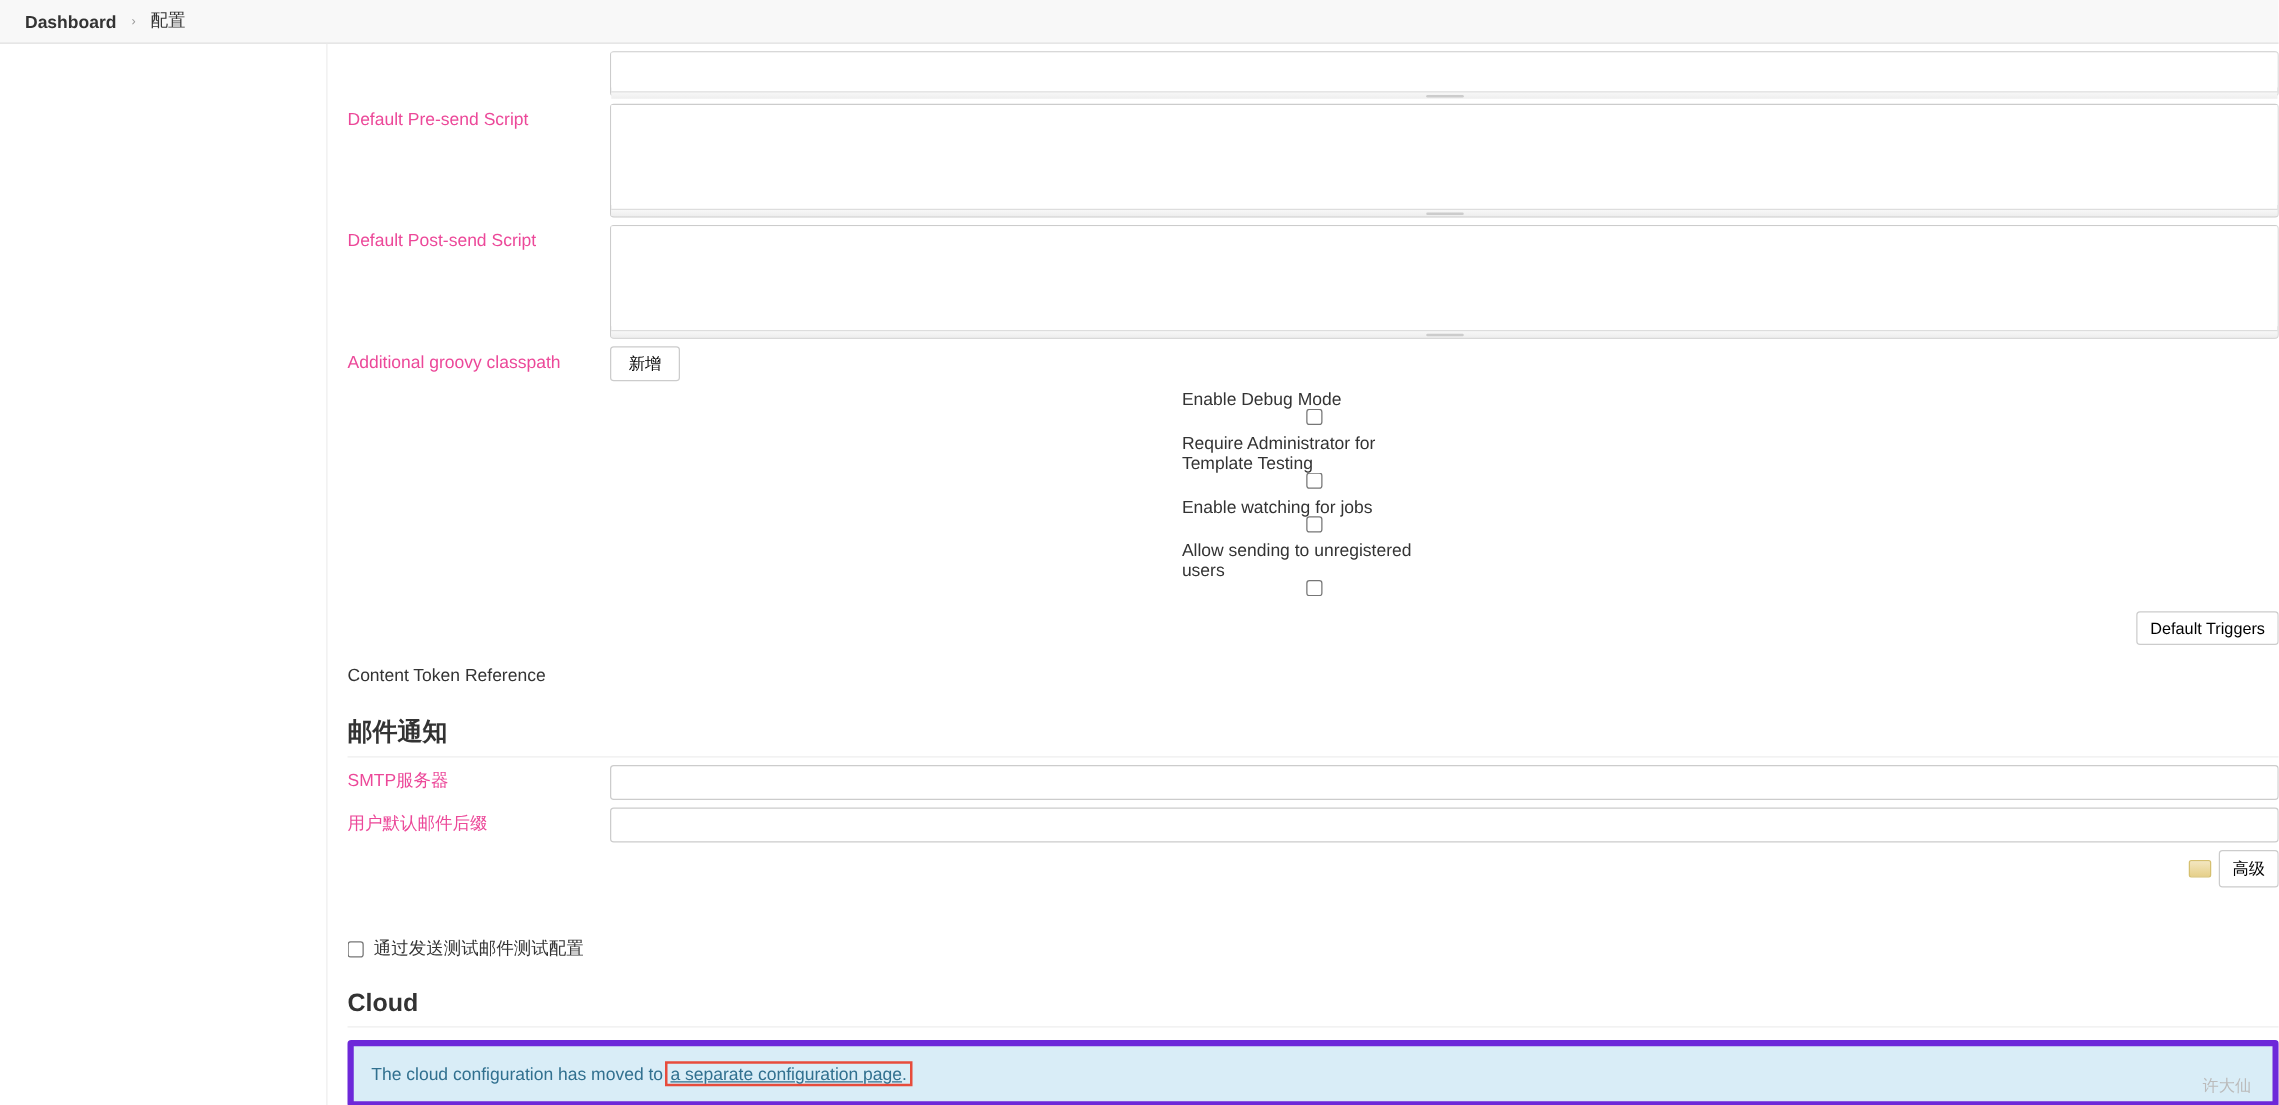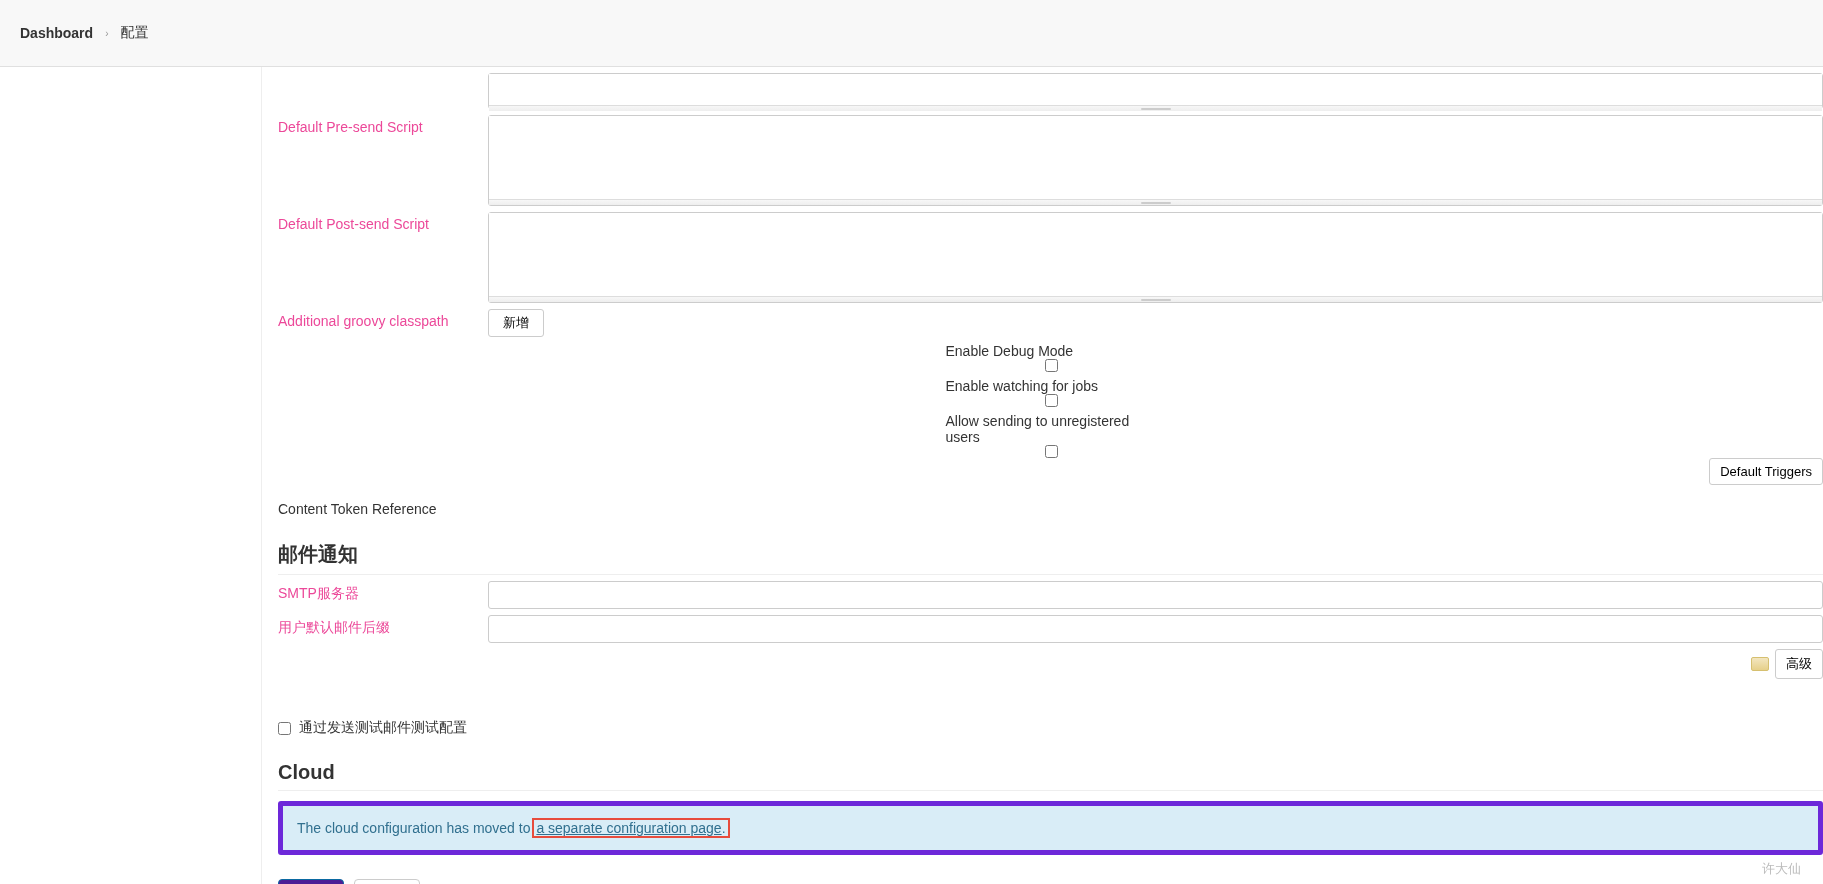--- a/index.html
+++ b/index.html
@@ -1,36 +1,36 @@
 <!DOCTYPE html>
 <html><head>
 <meta charset="utf-8">
 <style>
 * { box-sizing: border-box; margin: 0; padding: 0; }
 body { font-family: -apple-system, BlinkMacSystemFont, "Segoe UI", Helvetica, Arial, sans-serif; font-size: 14px; color: #333; background: #fff; }
-.breadcrumb { background: #f8f8f8; border-bottom: 1px solid #e0e0e0; padding: 24px 20px; display: flex; align-items: center; gap: 12px; }
+.breadcrumb { background: #f8f8f8; border-bottom: 1px solid #e0e0e0; padding: 8px 20px; display: flex; align-items: center; gap: 12px; }
 .breadcrumb a { color: #333; text-decoration: none; font-weight: bold; font-size: 14px; }
 .breadcrumb .sep { color: #999; font-size: 10px; }
 .breadcrumb .current { color: #333; font-size: 14px; }
 .main { display: flex; }
 .sidebar { width: 262px; min-height: 740px; border-right: 1px solid #eee; }
 .content { flex: 1; padding: 0 0 20px 16px; position: relative; }
 .form-row { display: flex; align-items: flex-start; margin-top: 6px; }
 .form-row .label { width: 210px; padding-top: 4px; font-size: 14px; color: #ec4899; flex-shrink: 0; }
 .form-row .field { flex: 1; padding-right: 0; }
 .textarea-wrap { border: 1px solid #ccc; border-radius: 3px; width: 100%; }
 .textarea-wrap textarea { border: none; width: 100%; height: 80px; resize: none; padding: 4px 6px; outline: none; font-family: inherit; }
 .resize-handle { height: 6px; background: linear-gradient(#f7f7f7,#eee); border-top: 1px solid #ddd; cursor: ns-resize; display: flex; align-items: center; justify-content: center; }
 .resize-handle::after { content: ""; width: 30px; height: 2px; background: #ccc; border-radius: 1px; }
 input[type="text"].line { width: 100%; height: 28px; border: 1px solid #ccc; border-radius: 3px; padding: 2px 6px; font-size: 13px; }
 .btn-small { display: inline-block; border: 1px solid #ccc; background: #fff; padding: 4px 14px; font-size: 13px; border-radius: 3px; cursor: pointer; }
 .checkbox-row { display: flex; align-items: center; margin-top: 6px; flex-direction: column; }
 .checkbox-row .label { width: 210px; font-size: 14px; }
 .checkbox-row input { margin-left: 2px; }
-.right-btn-row { display: flex; justify-content: flex-end; margin-top: 0; padding-right: 0; }
+.right-btn-row { display: flex; justify-content: flex-end; margin-top: 12px; padding-right: 0; }
 .right-btn { border: 1px solid #ccc; background: #fff; padding: 5px 10px; font-size: 13px; border-radius: 3px; cursor: pointer; white-space: nowrap; }
 h2.section { font-size: 20px; font-weight: bold; margin-top: 24px; margin-bottom: 4px; border-bottom: 1px solid #eee; padding-bottom: 6px; }
 .plain-row { margin-top: 16px; font-size: 14px; }
 .info-box { background: #d9edf7; border: 5px solid #6d28d9; border-radius: 3px; padding: 12px 14px; margin-top: 10px; color: #31708f; font-size: 14px; }
 .info-box a { color: #31708f; text-decoration: underline; }
 .highlight-box { display: inline-block; border: 2px solid #e74c3c; padding: 0 2px; margin-left: -2px; }
 .action-row { margin-top: 24px; display: flex; gap: 10px; }
 .btn-primary { background: #4c1d95; color: #fff; border: 1px solid #0b6aa2; padding: 6px 18px; font-size: 14px; border-radius: 4px; cursor: pointer; font-weight: bold; }
 .btn-default { background: #fff; color: #333; border: 1px solid #ccc; padding: 6px 18px; font-size: 14px; border-radius: 4px; cursor: pointer; }
 .watermark { position: fixed; bottom: 6px; right: 22px; color: #bbb; font-size: 13px; }
@@ -88,20 +88,24 @@
       <div class="field">
         <button class="btn-small">新增</button>
       </div>
     </div>
 
     <div class="checkbox-row">
       <div class="label">Enable Debug Mode</div>
       <input type="checkbox" style="">
     </div>
 
+    <div class="checkbox-row">
+      <div class="label" style="width:210px">Require Administrator for Template Testing</div>
+      <input type="checkbox" style="">
+    </div>
 
     <div class="checkbox-row">
       <div class="label">Enable watching for jobs</div>
       <input type="checkbox" style="">
     </div>
 
     <div class="checkbox-row">
       <div class="label">Allow sending to unregistered users</div>
       <input type="checkbox" style="">
     </div>

